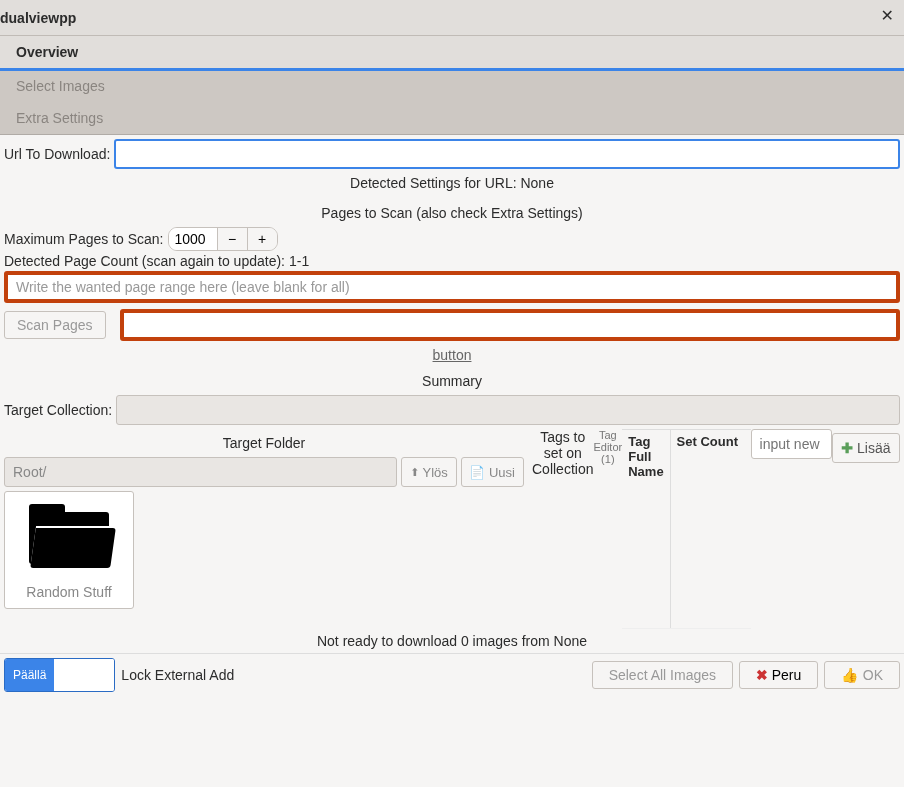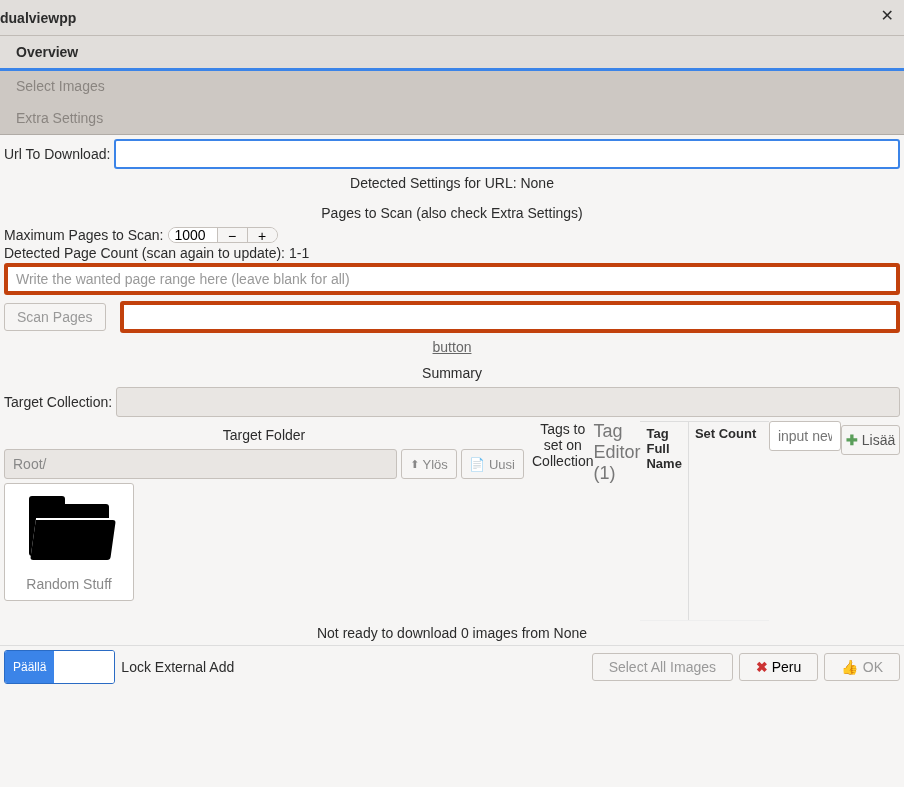--- a/index.html
+++ b/index.html
@@ -8,21 +8,21 @@
 .titlebar .title { font-weight: bold; font-size: 14px; }
 .titlebar .close { position: absolute; right: 10px; top: 8px; cursor: pointer; font-size: 16px; line-height: 1; }
 .tabbar { display: flex; background: #cdc8c3; border-bottom: 1px solid #b0aba6; flex-direction: column; }
 .tab { padding: 8px 16px; color: #8a8580; cursor: pointer; font-size: 14px; }
 .tab.active { color: #2c2c2c; font-weight: bold; background: #e1dedb; border-bottom: 3px solid #3b84e8; margin-bottom: -1px; }
 .content { padding: 4px 4px 0 4px; }
 .row { display: flex; align-items: center; margin-bottom: 2px; }
 .lbl { white-space: nowrap; margin-right: 4px; }
 input[type=text].big { flex: 1; height: 30px; border: 2px solid #3b84e8; border-radius: 3px; padding: 0 6px; font-size: 14px; outline: none; background: #fff; }
 .centered { text-align: center; margin: 6px 0; }
-.spinner-group { display: inline-flex; border: 1px solid #c6c1bc; border-radius: 9px; overflow: hidden; height: 16px; }
+.spinner-group { display: inline-flex; border: 1px solid #c6c1bc; border-radius: 9px; overflow: hidden; height: 24px; }
 .spinner-group input { width: 48px; border: none; padding: 0 6px; font-size: 14px; outline: none; }
 .spinner-group button { width: 30px; border: none; border-left: 1px solid #c6c1bc; background: #f6f5f4; cursor: pointer; font-size: 14px; }
 input.full { width: 100%; height: 30px; border: 4px solid #c2410c; border-radius: 3px; padding: 12px 8px; font-size: 14px; background: #fff; }
 input.full::placeholder { color: #999; }
 .btn { border: 1px solid #c6c1bc; background: #f6f5f4; border-radius: 3px; padding: 5px 12px; font-size: 14px; cursor: pointer; display: inline-flex; align-items: center; gap: 4px; }
 .btn.disabled { color: #999; cursor: default; }
 .linkish { color: #666; text-decoration: underline; font-size: 14px; cursor: pointer; }
 .readonly-box { flex: 1; height: 30px; border: 1px solid #c6c1bc; border-radius: 3px; background: #e9e6e3; }
 .section-split { display: flex; gap: 8px; margin-top: 4px; }
 .left-col { width: 520px; }
@@ -31,21 +31,21 @@
 .path-input { flex: 1; height: 30px; border: 1px solid #c6c1bc; border-radius: 3px; background: #e9e6e3; padding: 0 8px; color: #888; display: flex; align-items: center; }
 .btn-sm { border: 1px solid #c6c1bc; background: #f6f5f4; border-radius: 3px; padding: 4px 8px; font-size: 13px; color: #888; cursor: pointer; display: inline-flex; align-items: center; gap: 3px; }
 .folder-grid { margin-top: 4px; }
 .folder-item { width: 130px; border: 1px solid #c6c1bc; border-radius: 3px; padding: 8px; text-align: center; cursor: pointer; background: #fff; }
 .folder-item .foldericon { width: 80px; height: 60px; margin: 4px auto 20px; position: relative; }
 .folder-item .foldericon::before { content: ""; position: absolute; left: 0; top: 0; width: 36px; height: 12px; background: #000; border-radius: 3px 3px 0 0; }
 .folder-item .foldericon::after { content: ""; position: absolute; left: 0; top: 8px; width: 80px; height: 52px; background: #000; border-radius: 0 3px 3px 3px; }
 .folder-item .foldericon .flap { position: absolute; left: 4px; top: 24px; width: 80px; height: 40px; background: #000; transform: skewX(-8deg); border-radius: 0 3px 3px 3px; z-index: 2; box-shadow: 0 -2px 0 #fff; }
 .folder-label { color: #888; font-size: 14px; margin-top: 8px; }
 .tag-header { text-align: center; font-size: 14px; }
-.tag-sub { text-align: left; color: #777; font-size: 18px; margin-bottom: 12px; }
+.tag-sub { text-align: center; color: #777; font-size: 11px; margin-bottom: 12px; }
 .tag-cols { display: flex; border-top: 1px solid #ddd; border-bottom: 1px solid #eee; font-weight: bold; font-size: 13px; }
 .tag-cols .c1 { flex: 1; padding: 4px 6px; border-right: 1px solid #ddd; }
 .tag-cols .c2 { width: 80px; padding: 4px 6px; text-align: left; }
 .tag-body { flex: 1; }
 .tag-input { width: 100%; height: 30px; border: 1px solid #c6c1bc; border-radius: 3px; padding: 0 8px; font-size: 14px; background: #fff; }
 .tag-add { width: 100%; height: 30px; border: 1px solid #c6c1bc; border-radius: 3px; background: #f6f5f4; margin-top: 4px; display: flex; align-items: center; justify-content: center; gap: 4px; cursor: pointer; color: #555; }
 .status { text-align: center; padding: 4px 0; }
 .footer { display: flex; align-items: center; padding: 4px; gap: 6px; border-top: 1px solid #ddd; }
 .toggle { display: inline-flex; border: 1px solid #2a6bc4; border-radius: 3px; overflow: hidden; height: 34px; }
 .toggle .on { background: #3b84e8; color: #fff; padding: 2px 8px; font-size: 12px; display: flex; align-items: center; }

